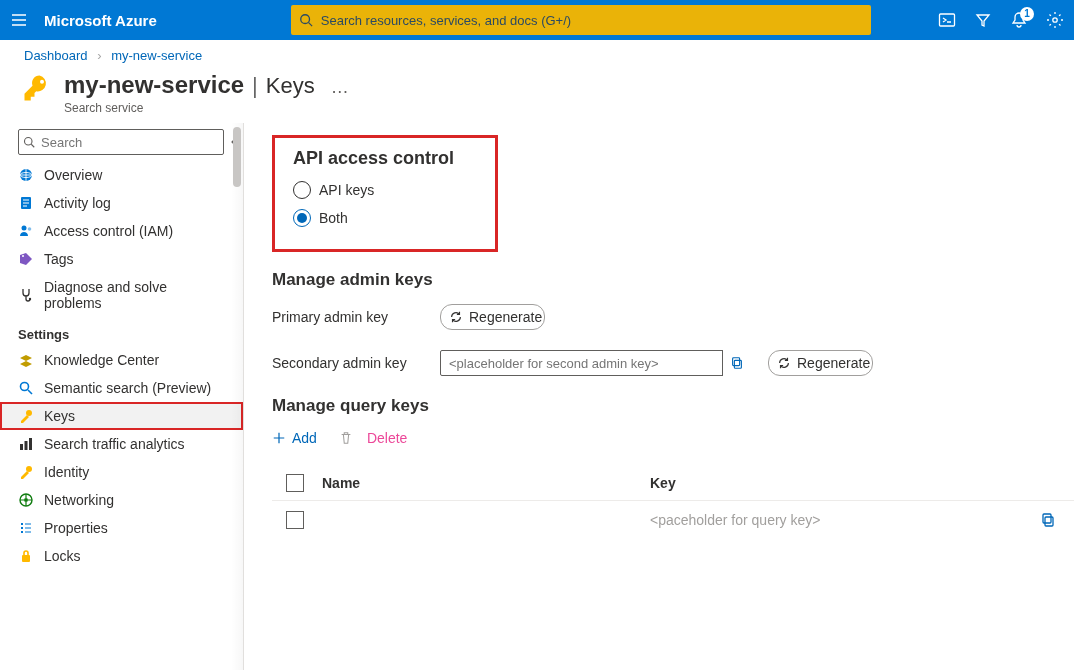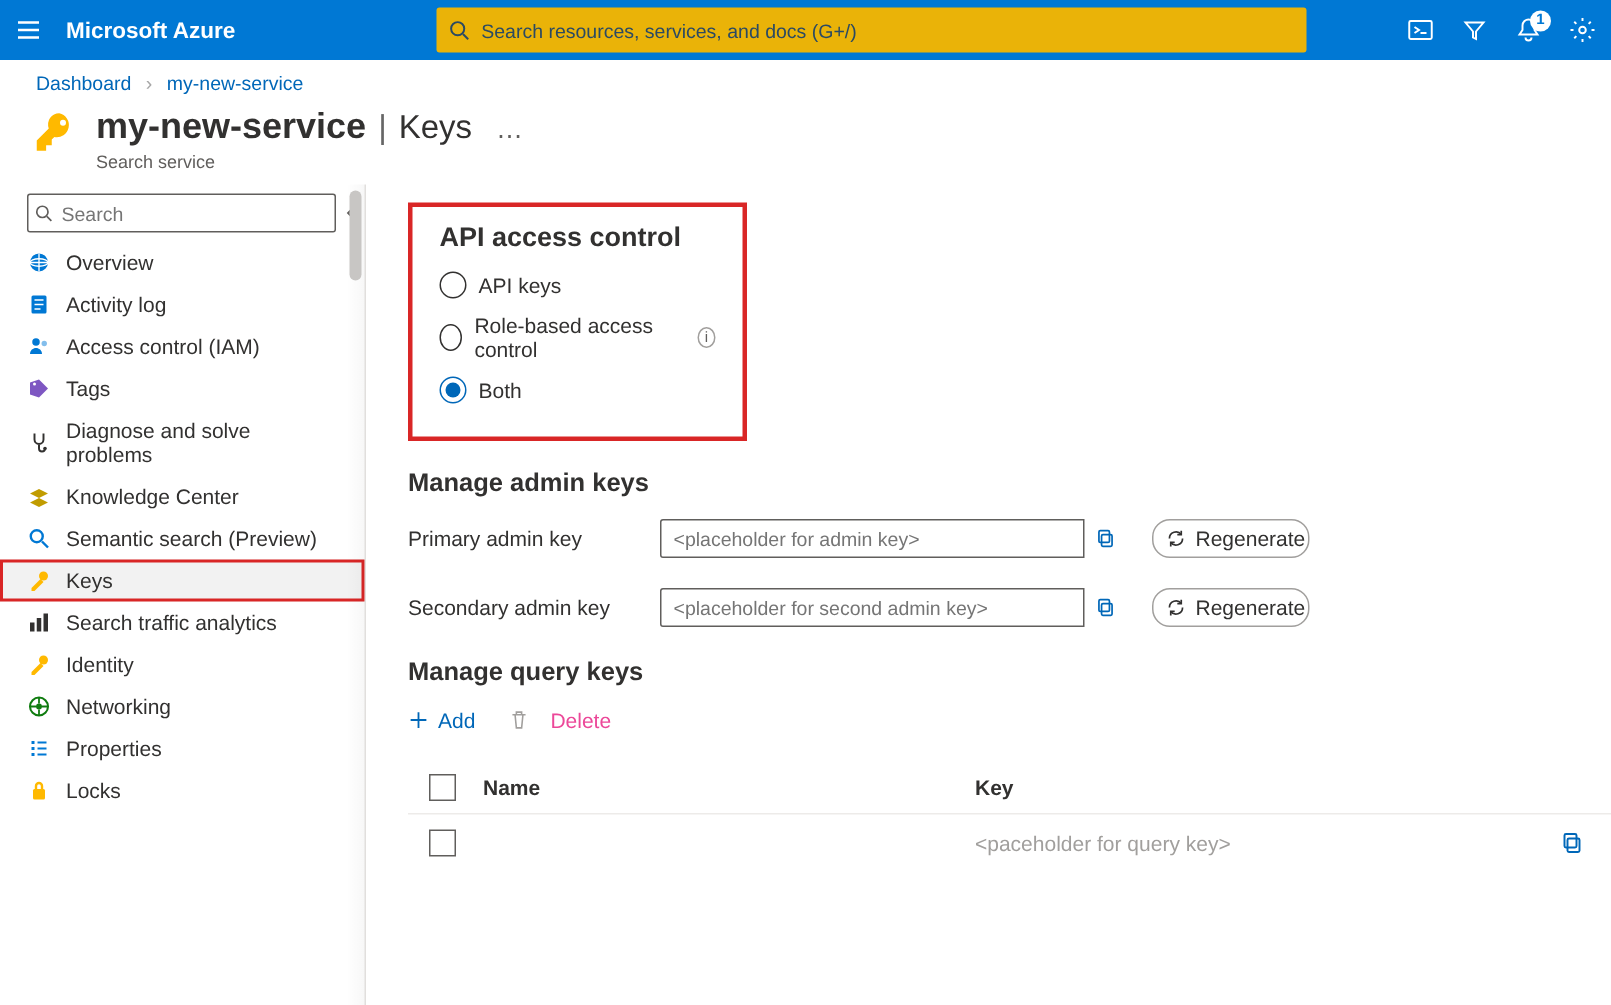--- a/index.html
+++ b/index.html
@@ -217,20 +217,21 @@
     <div class="sb-item">
       <span class="sb-icon">
           <svg width="16" height="16" viewBox="0 0 16 16">
             <path d="M5 2v4a3 3 0 0 0 6 0V2M8 9v3a2 2 0 0 0 4 0" fill="none" stroke="#323130" stroke-width="1.3"></path>
             <circle cx="12" cy="12" r="1.2" fill="#323130"></circle>
           </svg>
         </span>
       <span>Diagnose and solve problems</span>
     </div>
 
+    <div class="sb-section">Settings</div>
 
     <div class="sb-item">
       <span class="sb-icon">
           <svg width="16" height="16" viewBox="0 0 16 16">
             <path d="M2 12l6-3 6 3-6 3-6-3zM2 6l6-3 6 3-6 3-6-3z" fill="#c19c00"></path>
           </svg>
         </span>
       <span>Knowledge Center</span>
     </div>
     <div class="sb-item">
@@ -308,47 +309,31 @@
 
     <div class="section-box">
       <div class="section-title">API access control</div>
       <div class="radio-row">
         <span class="radio">
             <span class="dot"></span>
           </span>
         <span>API keys</span>
       </div>
       <div class="radio-row">
-        <span class="radio">
-            <span class="dot"></span>
-          </span>
-        <span>Role-based access control</span>
-        <span class="info-circle">i</span>
-      </div>
-      <div class="radio-row">
         <span class="radio selected">
             <span class="dot"></span>
           </span>
         <span>Both</span>
       </div>
     </div>
 
     <div class="h2">Manage admin keys</div>
 
     <div class="key-row">
       <div class="key-label">Primary admin key</div>
-      <div class="key-input-wrap">
-        <input class="key-input" readonly="" placeholder="&lt;placeholder for admin key&gt;" style="">
-        <div class="copy-btn">
-          <svg width="14" height="14" viewBox="0 0 16 16">
-              <rect x="5" y="5" width="8" height="9" rx="1" fill="none" stroke="#0067b8" stroke-width="1.3"></rect>
-              <rect x="3" y="2" width="8" height="9" rx="1" fill="none" stroke="#0067b8" stroke-width="1.3"></rect>
-            </svg>
-        </div>
-      </div>
       <div class="regen-btn">
         <svg width="14" height="14" viewBox="0 0 16 16">
             <path d="M3 8a5 5 0 0 1 9-3M13 8a5 5 0 0 1-9 3" fill="none" stroke="#323130" stroke-width="1.3"></path>
             <path d="M12 2v3h-3M4 14v-3h3" fill="none" stroke="#323130" stroke-width="1.3"></path>
           </svg>
         <span>Regenerate</span>
       </div>
     </div>
 
     <div class="key-row">

